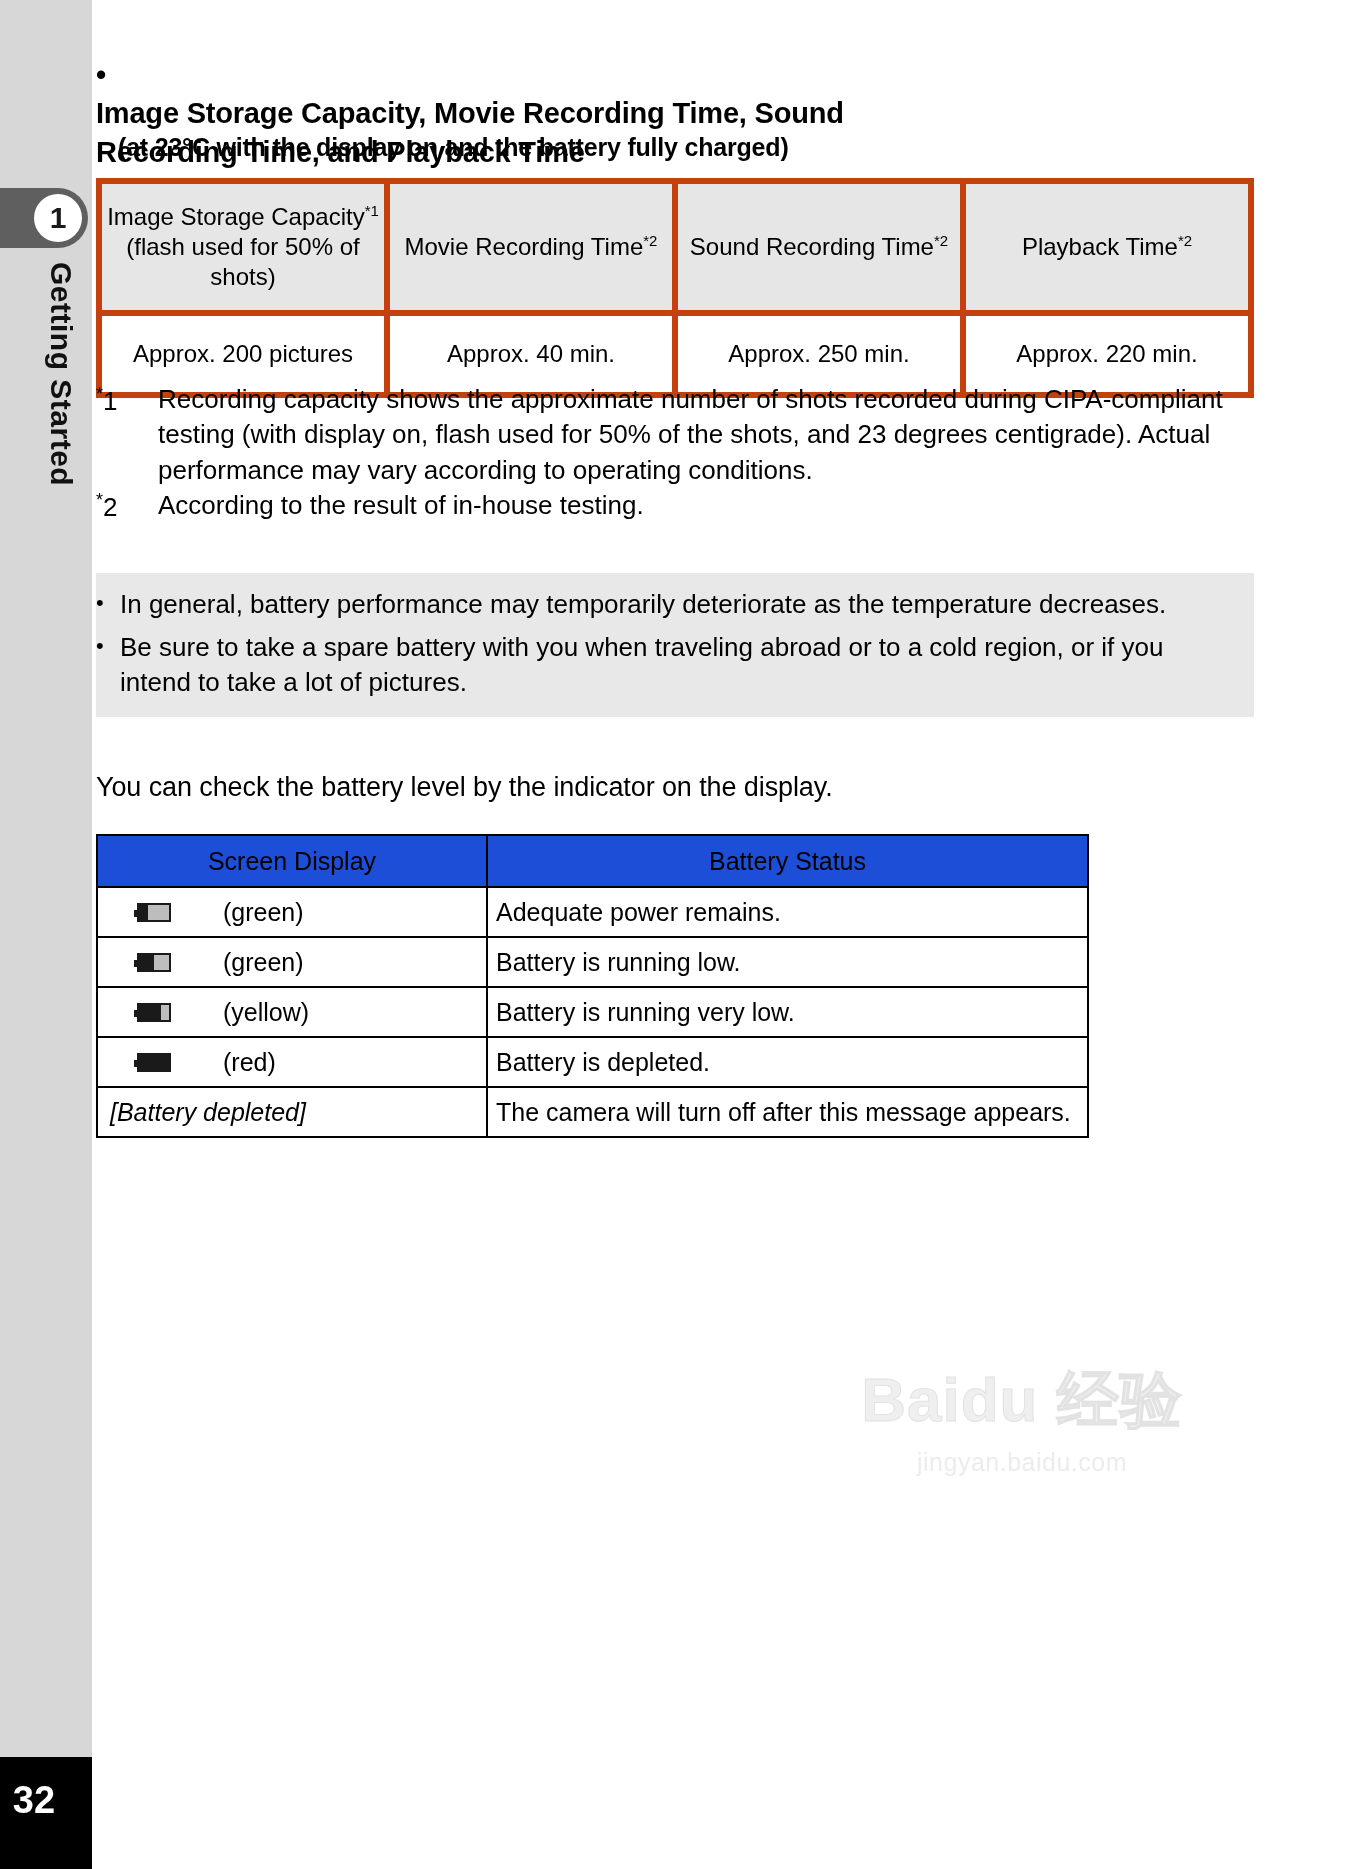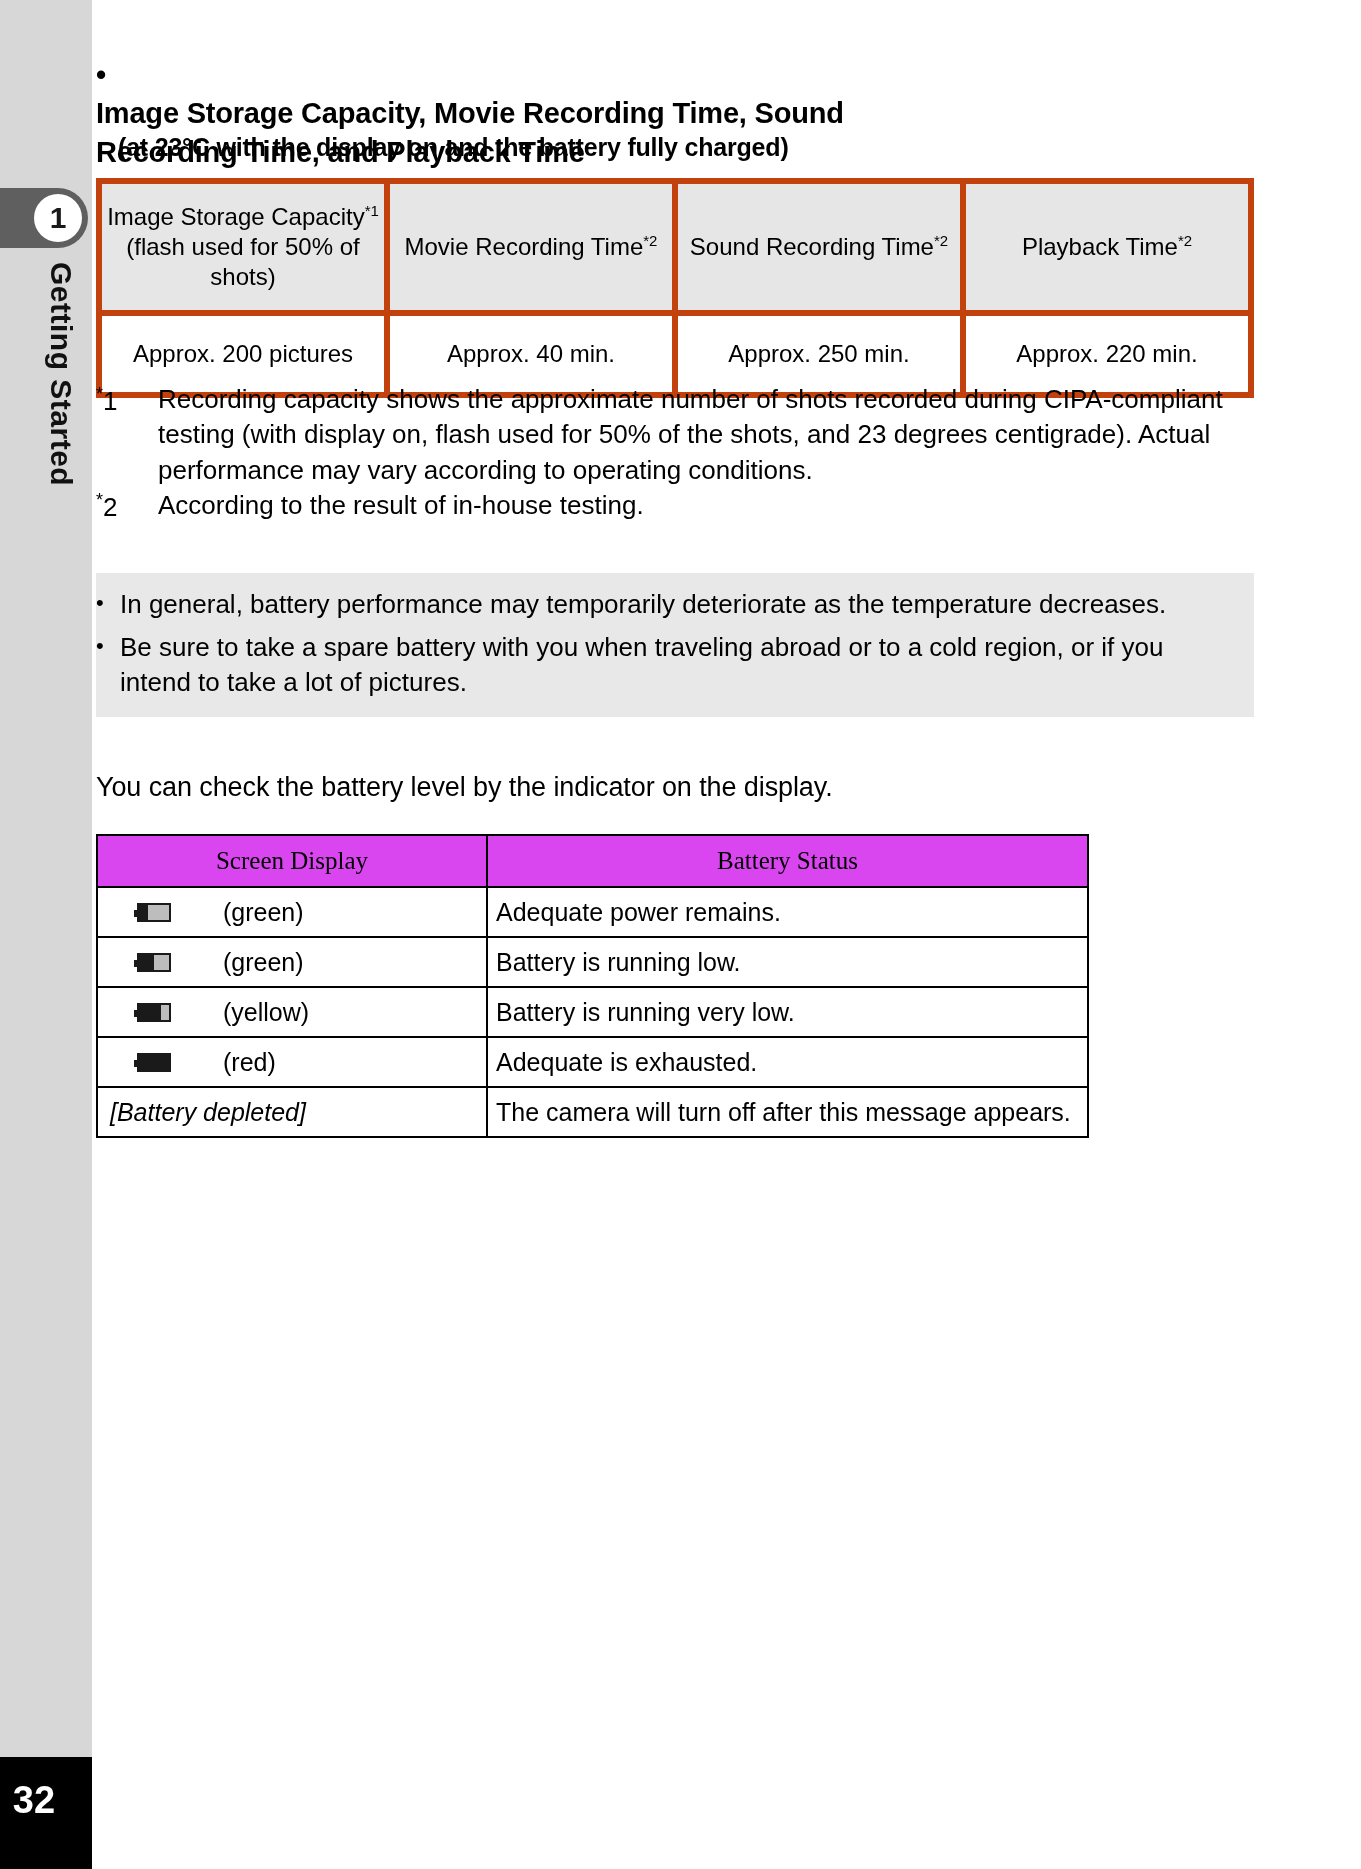--- a/index.html
+++ b/index.html
@@ -263,24 +263,23 @@
     table-layout: fixed;
   }
   #battery-table td {
     border: 2px solid #000000;
     font-size: 25px;
     padding: 5px 8px;
     height: 38px;
     vertical-align: middle;
   }
   #battery-table thead td {
-    background: #d946ef;
+    background: #1d4ed8;
     text-align: center;
     height: 40px;
-    font-family: Liberation Serif, serif;
   }
   .cell-screen { position: relative; }
   .battery-row-inner {
     display: flex;
     align-items: center;
   }
   .battery-icon-slot {
     width: 96px;
     flex: 0 0 96px;
     display: flex;
@@ -465,25 +464,29 @@
         <td class="cell-screen">
           <div class="battery-row-inner">
             <div class="battery-icon-slot">
               <div class="battery-glyph">
                   <div class="battery-fill" style="width:100%"></div>
                 </div>
             </div>
             <div class="color-label">(red)</div>
           </div>
         </td>
-        <td>Adequate is exhausted.</td>
+        <td>Battery is depleted.</td>
       </tr>
       <tr>
         <td class="cell-screen">
           <div class="plain-screen-text">[Battery depleted]</div>
         </td>
         <td>The camera will turn off after this message appears.</td>
       </tr>
     </tbody>
   </table>
 
+  <div id="watermark">
+    <div id="watermark-main">Baidu 经验</div>
+    <div id="watermark-sub">jingyan.baidu.com</div>
+  </div>
 
 </div>
 
 </body></html>

